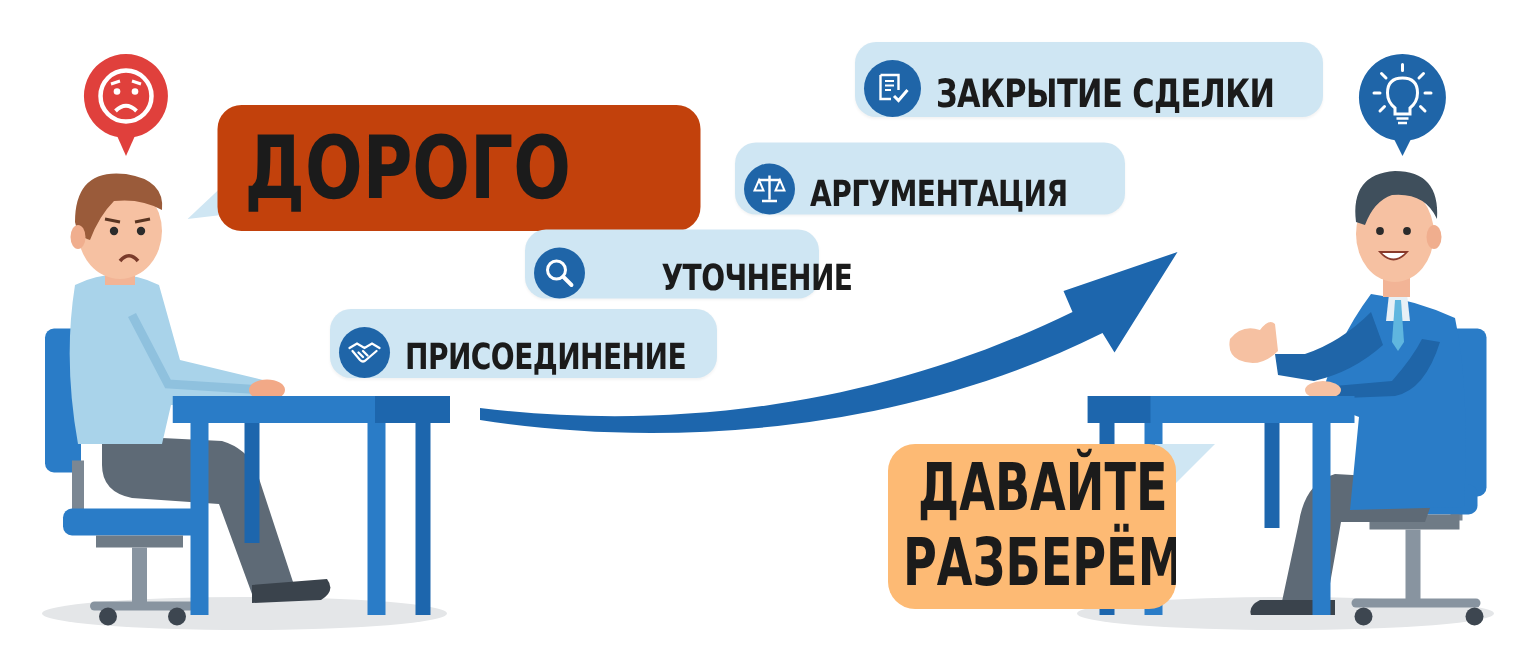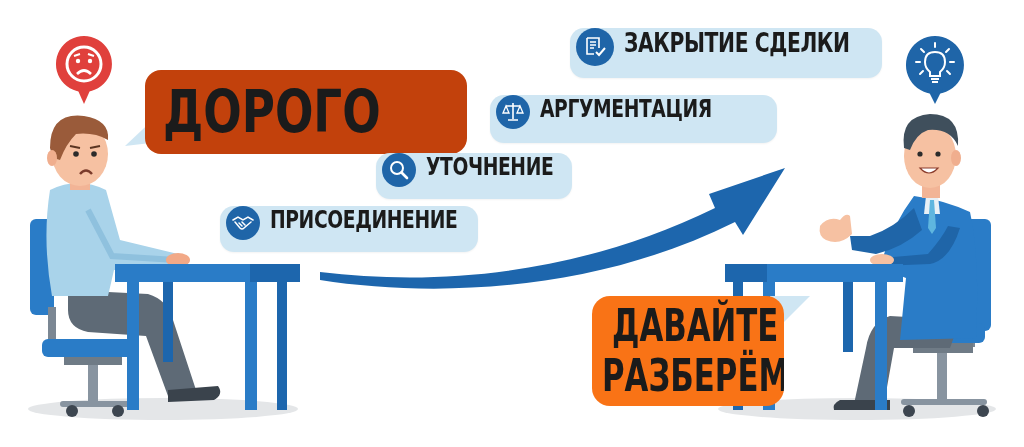--- a/index.html
+++ b/index.html
@@ -1,19 +1,19 @@
 <!DOCTYPE html>
 <html><head>
 <meta charset="utf-8">
 <style>
   html, body { margin: 0; padding: 0; }
   body { width: 1024px; height: 447px; background: #ffffff; position: relative; overflow: hidden;
          font-family: "Liberation Sans", "DejaVu Sans", sans-serif; }
   .abs { position: absolute; }
-  .pill { position: absolute; background: #cfe6f3; border-radius: 14px; display: flex; align-items: flex-start;
+  .pill { position: absolute; background: #cfe6f3; border-radius: 14px; display: flex; align-items: flex-end;
           box-shadow: 0 1px 2px rgba(0,0,0,0.05); }
   .pill .ico { width: 34px; height: 34px; border-radius: 50%; background: #1f65a8; margin-left: 6px;
                display: flex; align-items: center; justify-content: center; flex: 0 0 auto; }
   .pill .lbl { font-family: "DejaVu Sans", sans-serif; font-weight: bold; color: #1b1b1b; font-size: 24px;
                letter-spacing: -0.5px; margin-left: 10px; margin-right: 14px; transform: scaleX(0.78);
                transform-origin: left center; white-space: nowrap; display: inline-block; }
   .bubble-text { font-family: "DejaVu Sans", sans-serif; font-weight: bold; color: #1b1b1b; white-space: nowrap;
                  display: inline-block; transform-origin: left center; }
   svg { display: block; }
 </style>
@@ -92,31 +92,31 @@
 
 <div class="pill" style="left:196px;top:206px;width:258px;height:46px;margin-left:24px;">
   <span class="ico">
     <svg width="22" height="16" viewBox="0 0 22 16">
         <path d="M1 5 L6 2 L11 5 L16 2 L21 5 M3 7 L8 13 Q10 15 12 13 L19 7 M7 8 L10 11 M10 7 L13 10" stroke="#fff" stroke-width="1.5" fill="none" stroke-linecap="round"></path>
       </svg>
   </span>
   <span class="lbl">ПРИСОЕДИНЕНИЕ</span>
 </div>
 
-<div class="pill" style="left:376px;top:153px;width:196px;height:46px;">
+<div class="pill" style="left:350px;top:153px;width:196px;height:46px;gap:41px;">
   <span class="ico">
     <svg width="20" height="20" viewBox="0 0 20 20">
         <circle cx="8" cy="8" r="6" stroke="#fff" stroke-width="2" fill="none"></circle>
         <path d="M12.5 12.5 L18 18" stroke="#fff" stroke-width="2.6" stroke-linecap="round"></path>
       </svg>
   </span>
   <span class="lbl">УТОЧНЕНИЕ</span>
 </div>
 
-<div class="pill" style="left:490px;top:95px;width:287px;height:48px;">
+<div class="pill" style="left:490px;top:95px;width:260px;height:48px;">
   <span class="ico">
     <svg width="22" height="20" viewBox="0 0 22 20">
         <path d="M11 1 L11 17 M4 4 L18 4 M6 18 L16 18" stroke="#fff" stroke-width="1.6" fill="none"></path>
         <path d="M1 11 L4 4 L7 11 Z M15 11 L18 4 L21 11 Z" stroke="#fff" stroke-width="1.3" fill="none"></path>
       </svg>
   </span>
   <span class="lbl">АРГУМЕНТАЦИЯ</span>
 </div>
 
 <div class="pill" style="left:570px;top:28px;width:312px;height:50px;">
@@ -182,17 +182,17 @@
     <path d="M31 18 Q21 18 21 28 Q21 34 26 38 L26 42 L36 42 L36 38 Q41 34 41 28 Q41 18 31 18 Z" fill="none" stroke="#fff" stroke-width="2"></path>
     <path d="M27 45 L35 45 M28 48 L34 48" stroke="#fff" stroke-width="1.8"></path>
     <path d="M31 9 L31 13 M17 15 L20 18 M45 15 L42 18 M12 28 L16 28 M46 28 L50 28 M16 40 L19 37 M46 40 L43 37" stroke="#fff" stroke-width="2" stroke-linecap="round"></path>
   </svg>
 </div>
 
 <div class="abs" style="left:592px;top:296px;">
   <svg class="abs" style="left:178px;top:0;" width="40" height="44" viewBox="0 0 40 44">
     <path d="M0 0 L40 0 L0 40 Z" fill="#cfe6f3"></path>
   </svg>
-  <div class="abs" style="left:0;top:0;width:192px;height:110px;background:#f97316;border-radius:18px;overflow:hidden;">
+  <div class="abs" style="left:0;top:0;width:192px;height:110px;background:#fdba74;border-radius:18px;overflow:hidden;">
     <div class="bubble-text" style="position:absolute;left:20px;top:6px;font-size:44px;line-height:48px;transform:scaleX(0.7);">ДАВАЙТЕ</div>
     <div class="bubble-text" style="position:absolute;left:10px;top:56px;font-size:44px;line-height:48px;transform:scaleX(0.7);">РАЗБЕРЁМ</div>
   </div>
 </div>
 
 </body></html>

